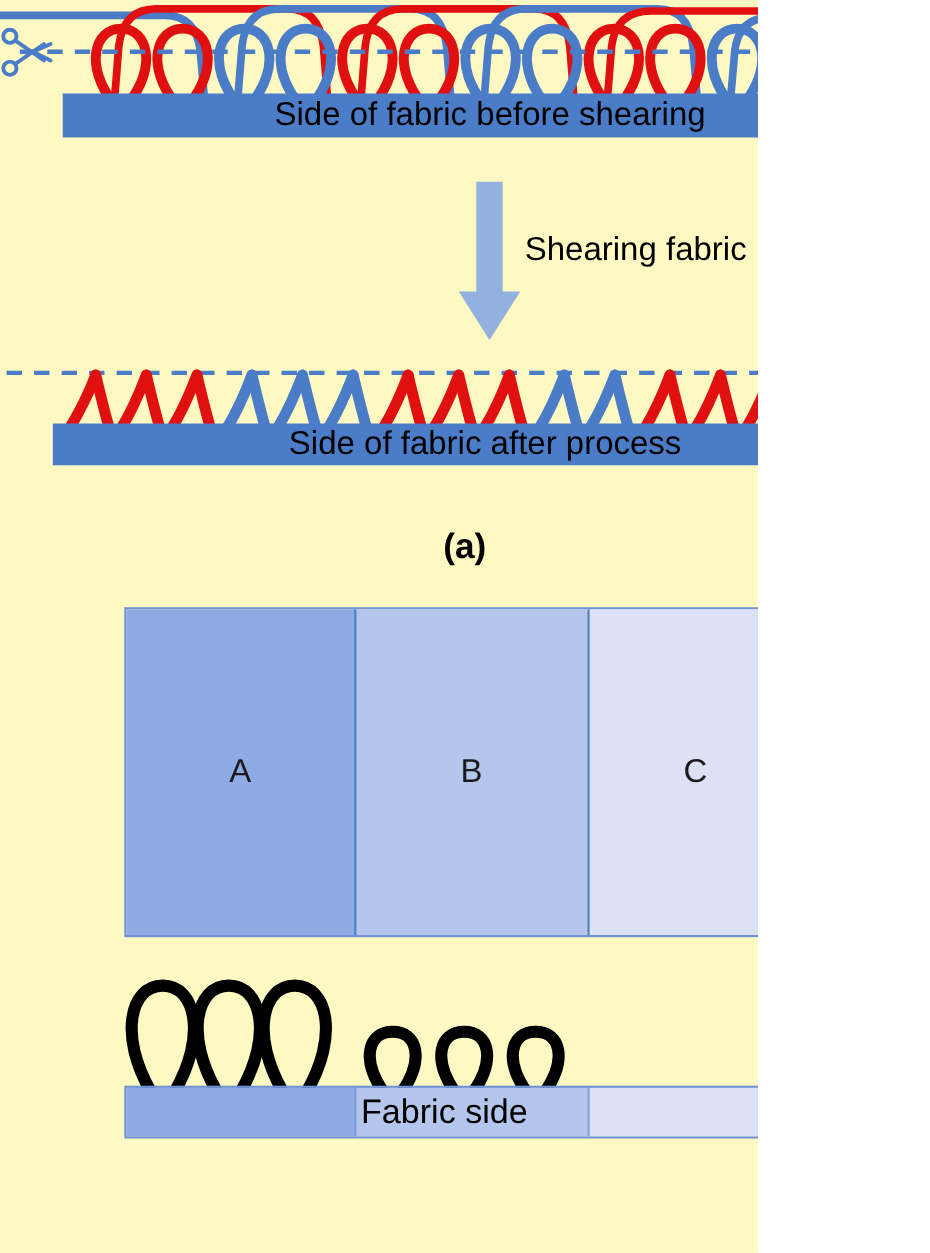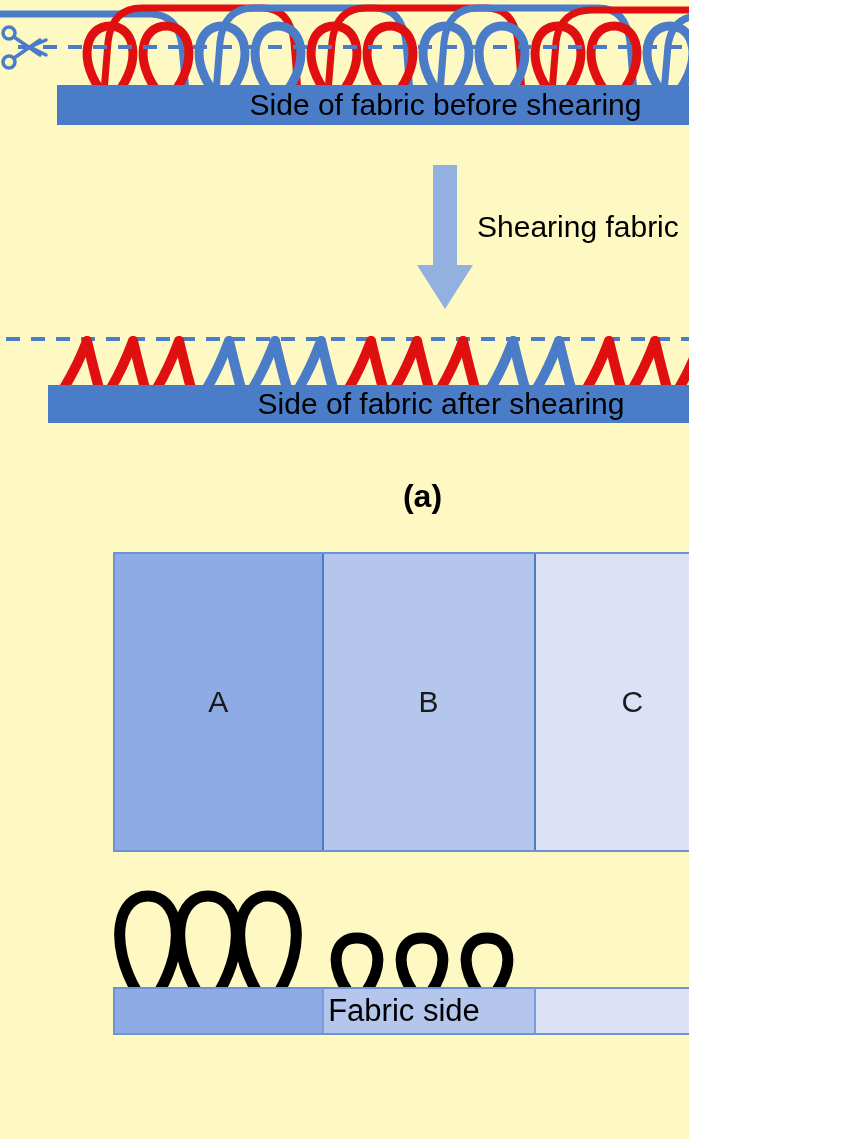--- a/index.html
+++ b/index.html
@@ -264,21 +264,21 @@
 
     <div id="arrow-wrap">
       <svg viewBox="0 0 60 145" width="60" height="145">
         <polygon points="18,0 42,0 42,100 58,100 30,144 2,100 18,100" fill="#93B1E0"></polygon>
       </svg>
     </div>
 
     <div id="process-label">Shearing fabric</div>
 
     <div id="bar-after" class="fabric-bar">
-      <span class="fabric-bar-label">Side of fabric after shearing</span>
+      <span class="fabric-bar-label">Side of fabric after process</span>
     </div>
 
     <div id="caption-a" class="subcaption">(a)</div>
   </div>
 
   <div id="panel-b">
 
     <div id="zone-row">
       <div class="zone-block" style="flex:0 0 33.66%; background:#8FABE5;">
         <span class="zone-label">A</span>

